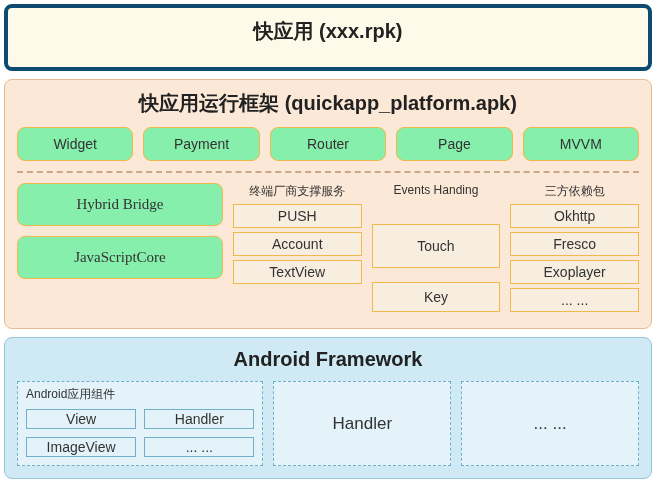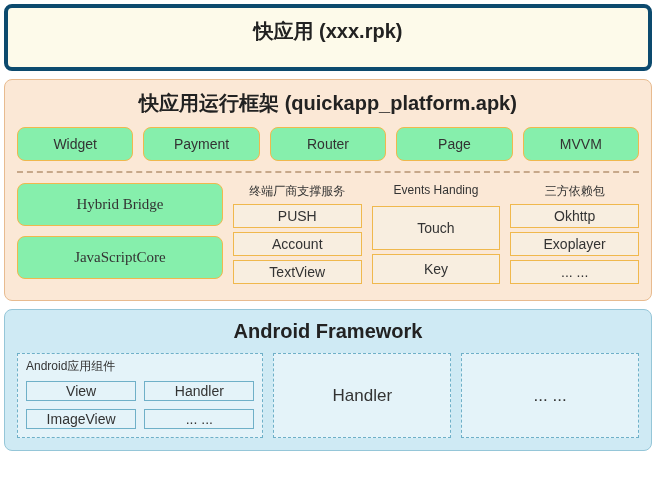--- a/index.html
+++ b/index.html
@@ -157,20 +157,21 @@
     </div>
     <div class="col col-events">
       <div class="col-title">Events Handing</div>
       <div class="spacer"></div>
       <div class="mini-box" style="padding:13px 2px">Touch</div>
       <div class="mini-box" style="padding:6px 2px">Key</div>
     </div>
     <div class="col">
       <div class="col-title">三方依赖包</div>
       <div class="mini-box">Okhttp</div>
+      <div class="mini-box">Fresco</div>
       <div class="mini-box">Exoplayer</div>
       <div class="mini-box">... ...</div>
     </div>
   </div>
 </div>
 
 <div class="layer layer-android">
   <div class="layer-title">Android Framework</div>
   <div class="af-row">
     <div class="af-group">

